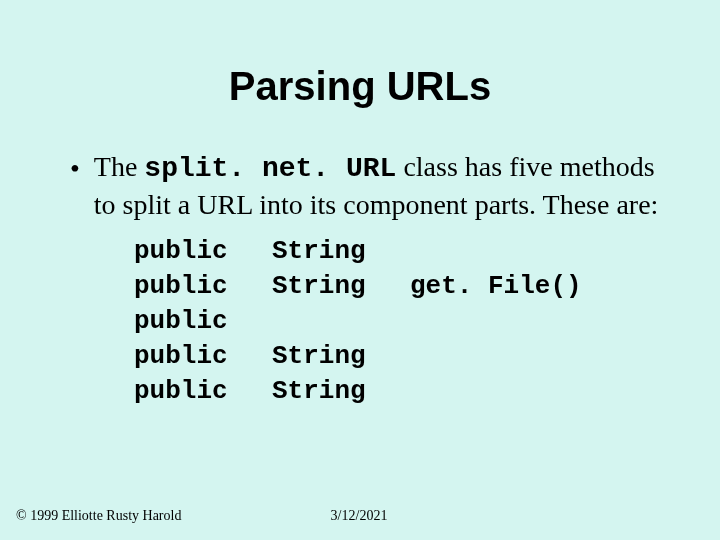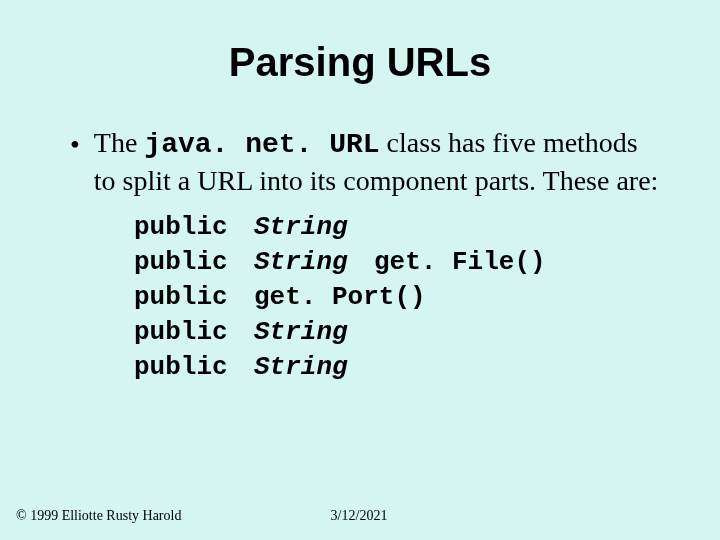--- a/index.html
+++ b/index.html
@@ -16,21 +16,21 @@
     width: 720px;
     height: 540px;
     position: relative;
     box-sizing: border-box;
   }
   .title {
     font-family: Arial, Helvetica, sans-serif;
     font-weight: bold;
     font-size: 40px;
     text-align: center;
-    padding-top: 40px;
+    padding-top: 64px;
     padding-bottom: 20px;
   }
   .body {
     padding: 20px 60px 0 70px;
   }
   .bullet-row {
     display: flex;
     align-items: flex-start;
     gap: 14px;
   }
@@ -51,23 +51,24 @@
   .methods {
     margin-top: 10px;
     margin-left: 64px;
     font-family: "Courier New", Courier, monospace;
     font-weight: bold;
     font-size: 26px;
     line-height: 1.35;
   }
   .meth-row {
     display: flex;
+    gap: 18px;
   }
   .col-mod  { width: 120px; }
-  .col-type { width: 120px; font-style: italic; }
+  .col-type { width: 120px; }
   .col-name { }
   .footer {
     position: absolute;
     bottom: 16px;
     left: 16px;
     right: 18px;
     display: flex;
     justify-content: flex-start;
     font-size: 14px;
     font-family: "Times New Roman", serif;
@@ -82,37 +83,36 @@
 <body>
 
 <div class="slide">
 
   <div class="title">Parsing URLs</div>
 
   <div class="body">
     <div class="bullet-row">
       <div class="bullet-dot">•</div>
       <div class="para">
-        <span>The </span><span class="code">java. net. URL</span><span> class has five methods to split a URL into its component parts. These are:</span>
+        <span>The </span><span class="code">split. net. URL</span><span> class has five methods to split a URL into its component parts. These are:</span>
       </div>
     </div>
 
     <div class="methods">
       <div class="meth-row">
         <span class="col-mod">public</span>
         <span class="col-type">String</span>
       </div>
       <div class="meth-row">
         <span class="col-mod">public</span>
         <span class="col-type">String</span>
         <span class="col-name">get. File()</span>
       </div>
       <div class="meth-row">
         <span class="col-mod">public</span>
-        <span class="col-name">get. Port()</span>
       </div>
       <div class="meth-row">
         <span class="col-mod">public</span>
         <span class="col-type">String</span>
       </div>
       <div class="meth-row">
         <span class="col-mod">public</span>
         <span class="col-type">String</span>
       </div>
     </div>

